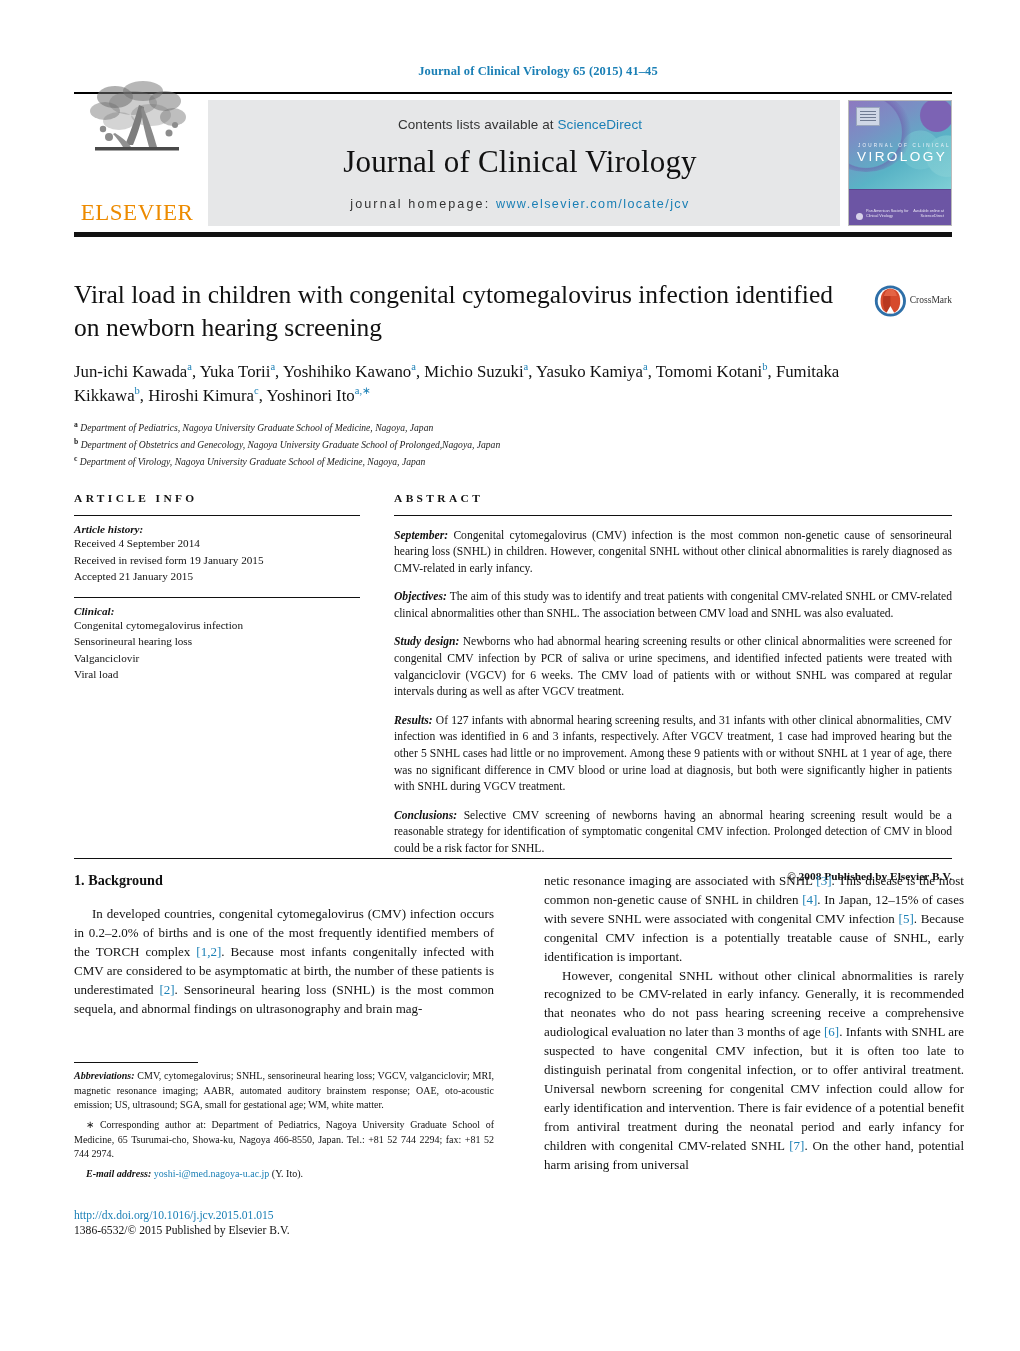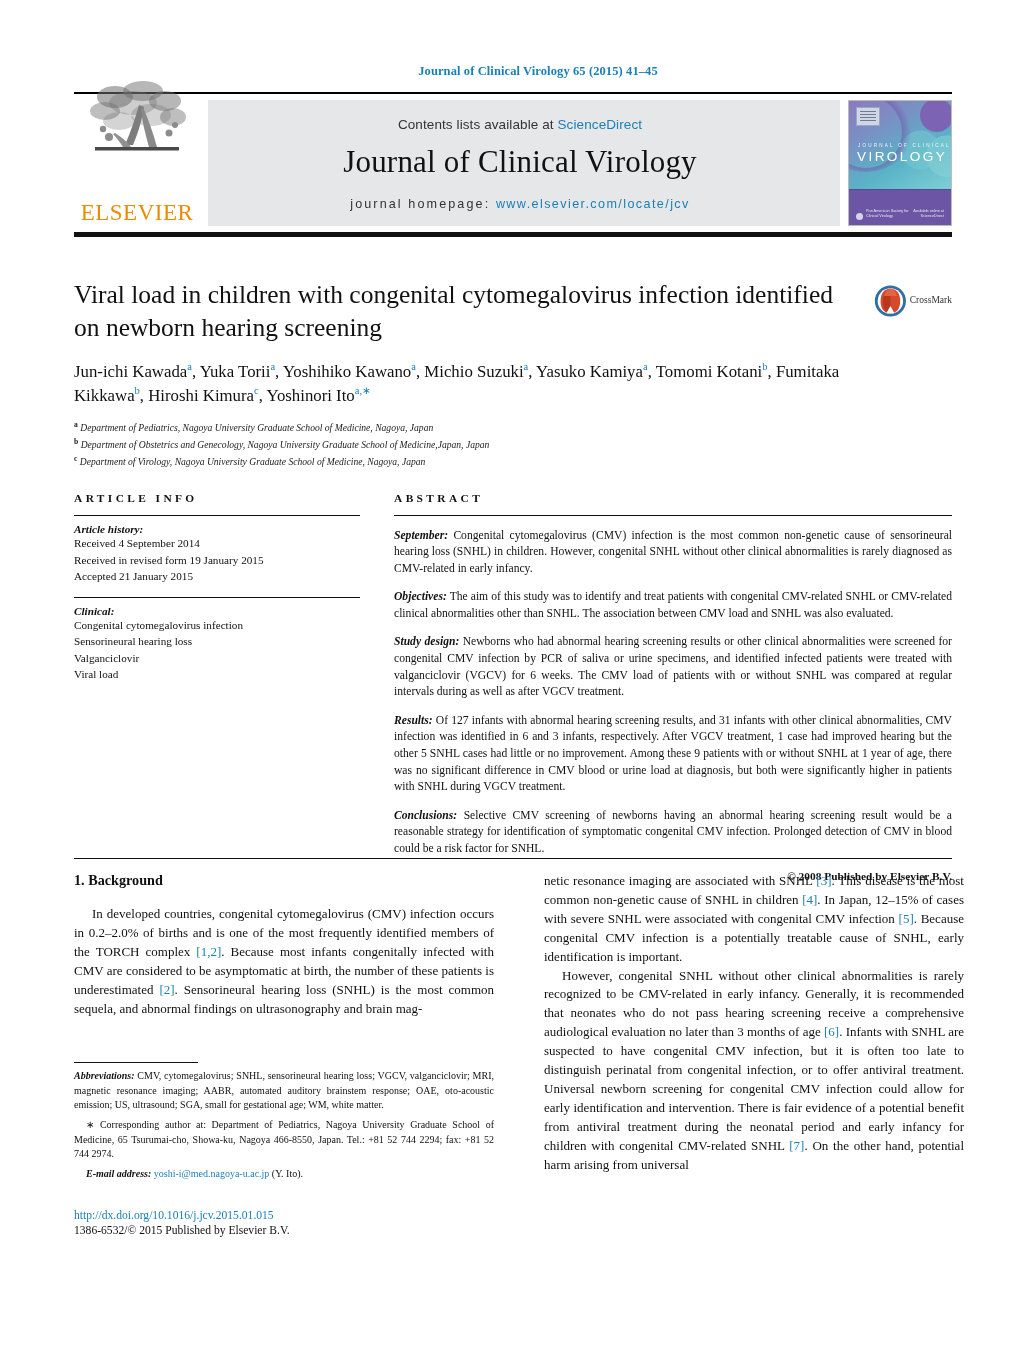--- a/index.html
+++ b/index.html
@@ -446,21 +446,21 @@
 
     <div class="authors">Jun-ichi Kawada<sup>a</sup>, Yuka Torii<sup>a</sup>, Yoshihiko Kawano<sup>a</sup>, Michio Suzuki<sup>a</sup>, Yasuko Kamiya<sup>a</sup>, Tomomi Kotani<sup>b</sup>, Fumitaka Kikkawa<sup>b</sup>, Hiroshi Kimura<sup>c</sup>, Yoshinori Ito<sup>a,∗</sup></div>
 
     <div class="affil">
       <div>
         <sup>a</sup>
         <span>Department of Pediatrics, Nagoya University Graduate School of Medicine, Nagoya, Japan</span>
       </div>
       <div>
         <sup>b</sup>
-        <span>Department of Obstetrics and Genecology, Nagoya University Graduate School of Medicine,Japan, Japan</span>
+        <span>Department of Obstetrics and Genecology, Nagoya University Graduate School of Prolonged,Nagoya, Japan</span>
       </div>
       <div>
         <sup>c</sup>
         <span>Department of Virology, Nagoya University Graduate School of Medicine, Nagoya, Japan</span>
       </div>
     </div>
   </div>
 
   <div class="info-block">
 

